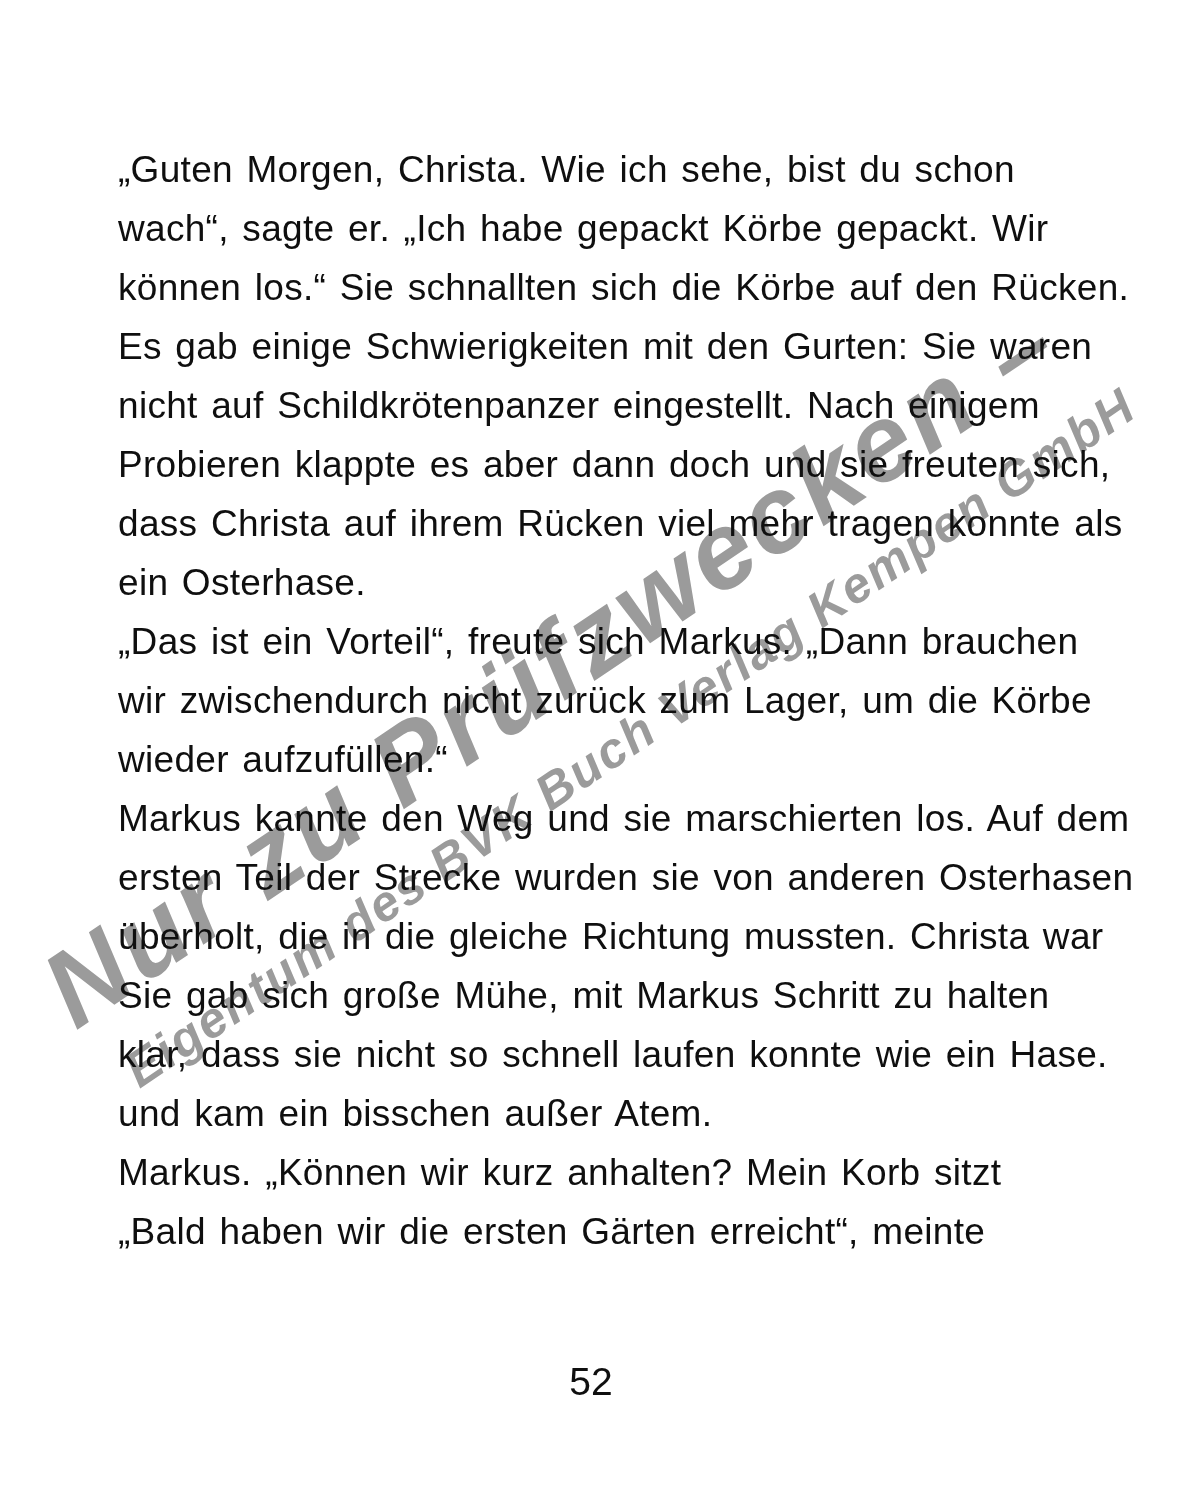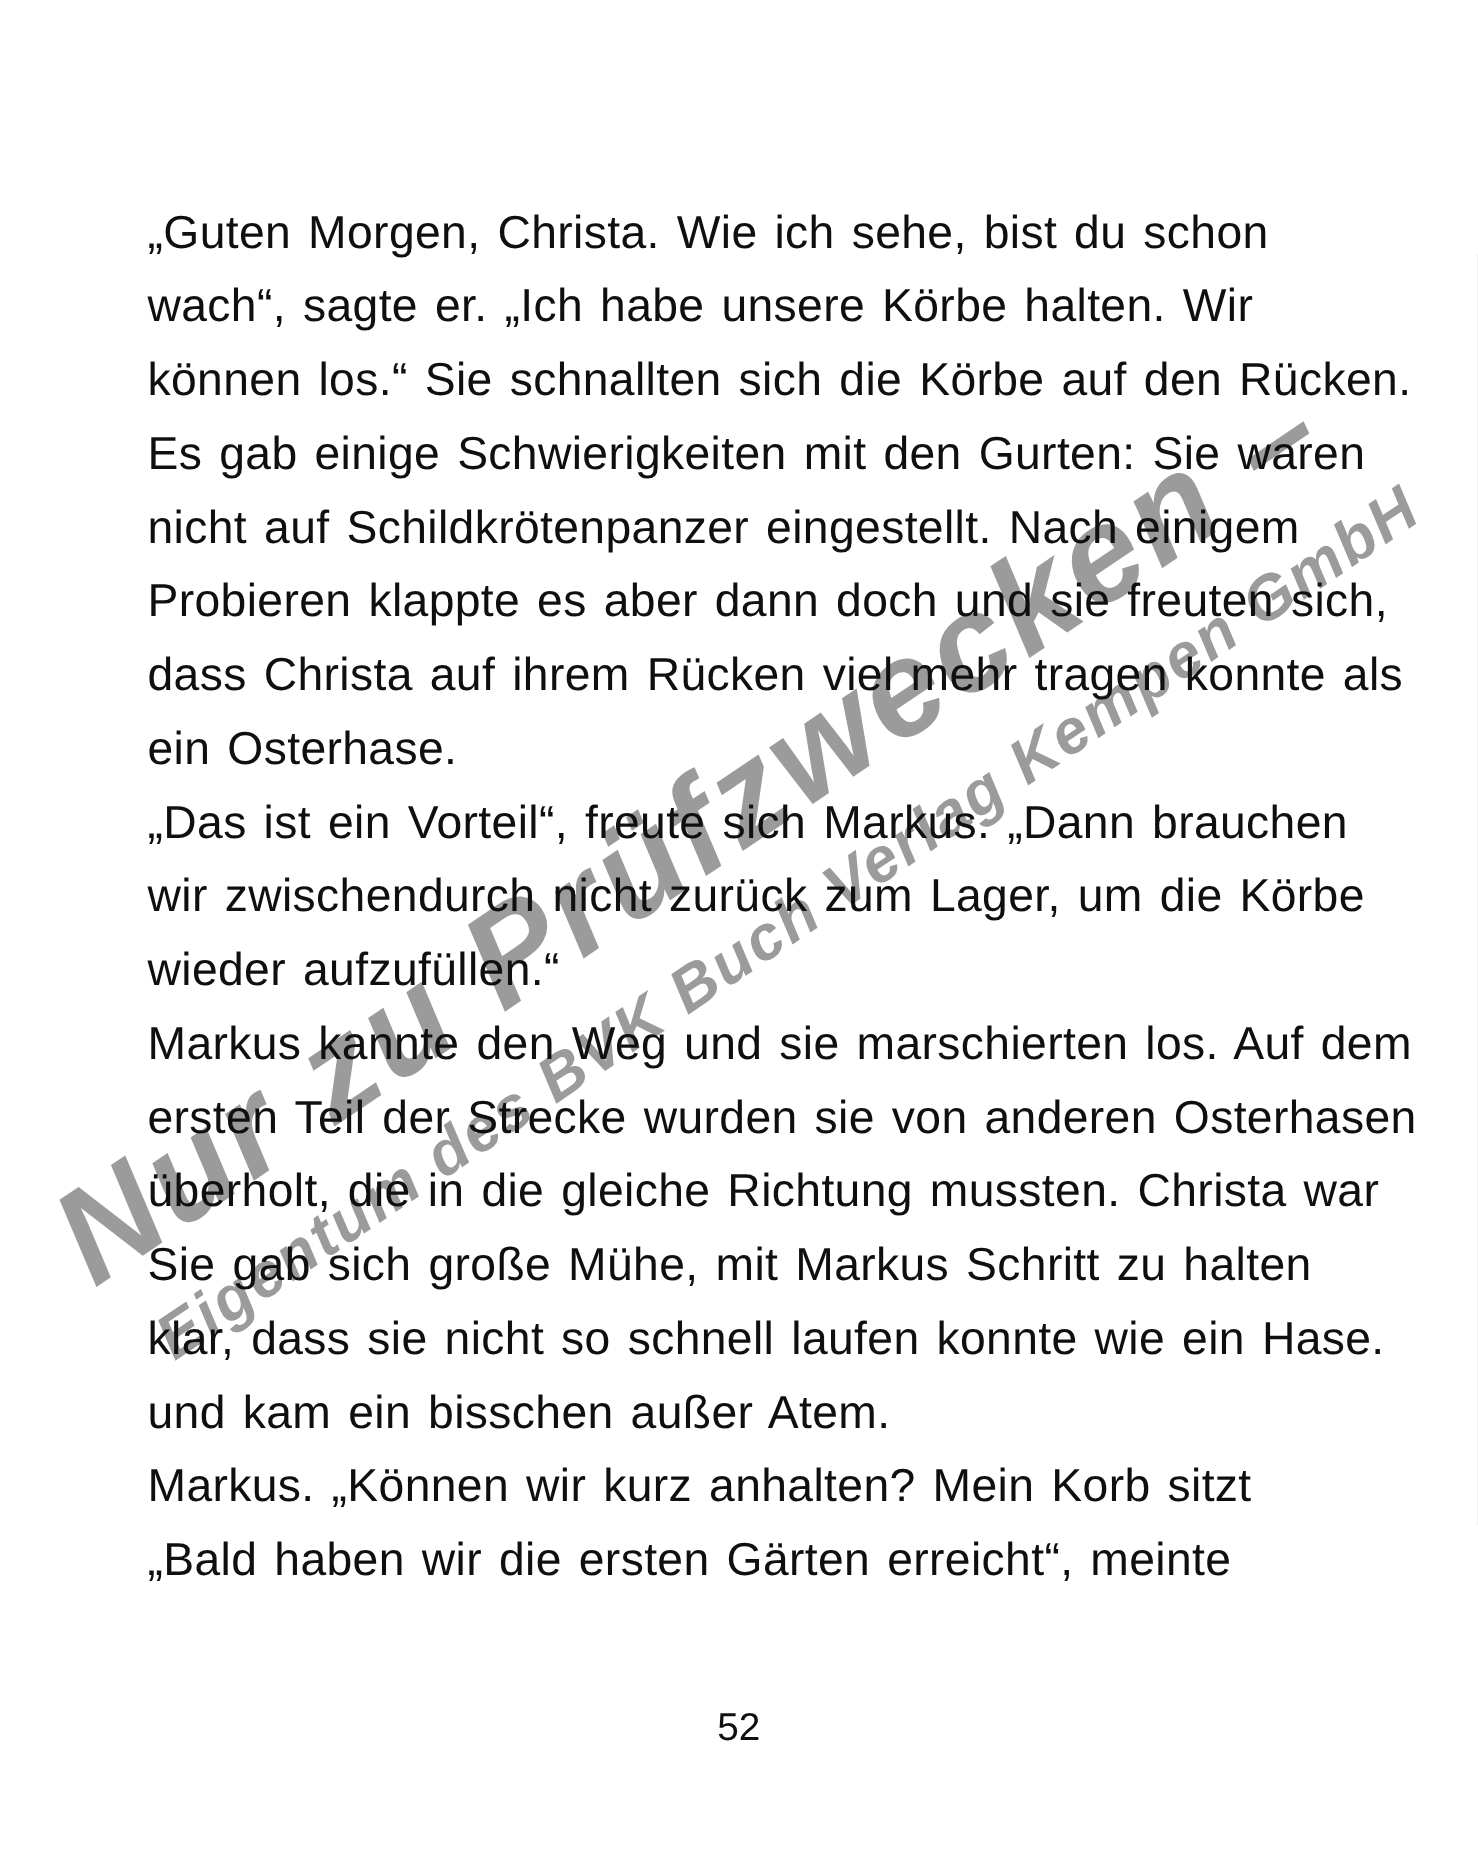--- a/index.html
+++ b/index.html
@@ -47,57 +47,57 @@
     letter-spacing: 2px;
     transform: rotate(-34deg);
     transform-origin: 0 50%;
   }
 
   
   .text-block {
     position: absolute;
     z-index: 2;
     left: 118px;
-    top: 156px;
+    top: 140px;
     width: 1010px;
     color: #0f0f0f;
     font-size: 37px;
     line-height: 59px;
     letter-spacing: 0.3px;
     word-spacing: 3px;
   }
   .text-line {
     white-space: nowrap;
   }
 
   
   .page-number {
     position: absolute;
     z-index: 2;
     left: 0;
     right: 0;
     top: 1360px;
     text-align: center;
     color: #0f0f0f;
-    font-size: 31px;
+    font-size: 39px;
     line-height: 44px;
   }
 </style>
 </head>
 <body>
 
 <div class="page">
 
   <div class="watermark big">Nur zu Prüfzwecken –</div>
 
   <div class="watermark small">Eigentum des BVK Buch Verlag Kempen GmbH</div>
 
   <div class="text-block">
     <div class="text-line">„Guten Morgen, Christa. Wie ich sehe, bist du schon</div>
-    <div class="text-line">wach“, sagte er. „Ich habe unsere Körbe halten. Wir</div>
+    <div class="text-line">wach“, sagte er. „Ich habe gepackt Körbe gepackt. Wir</div>
     <div class="text-line">können los.“ Sie schnallten sich die Körbe auf den Rücken.</div>
     <div class="text-line">Es gab einige Schwierigkeiten mit den Gurten: Sie waren</div>
     <div class="text-line">nicht auf Schildkrötenpanzer eingestellt. Nach einigem</div>
     <div class="text-line">Probieren klappte es aber dann doch und sie freuten sich,</div>
     <div class="text-line">dass Christa auf ihrem Rücken viel mehr tragen konnte als</div>
     <div class="text-line">ein Osterhase.</div>
     <div class="text-line">„Das ist ein Vorteil“, freute sich Markus. „Dann brauchen</div>
     <div class="text-line">wir zwischendurch nicht zurück zum Lager, um die Körbe</div>
     <div class="text-line">wieder aufzufüllen.“</div>
     <div class="text-line">Markus kannte den Weg und sie marschierten los. Auf dem</div>

